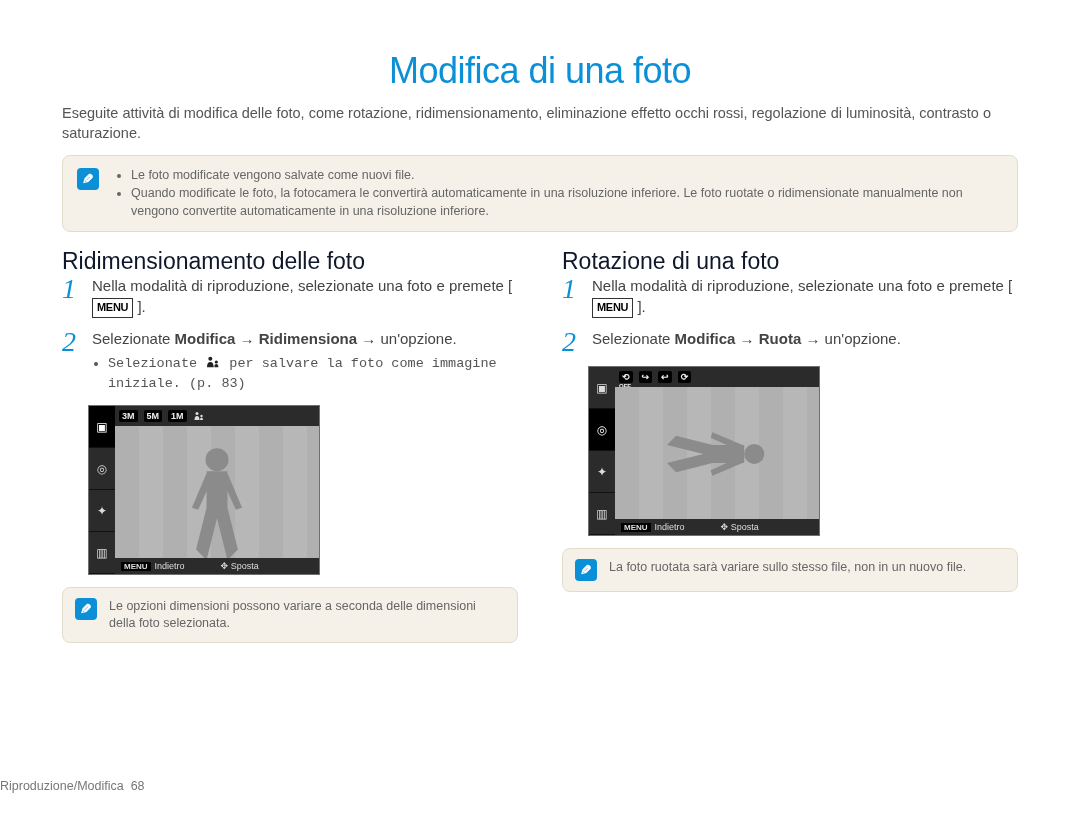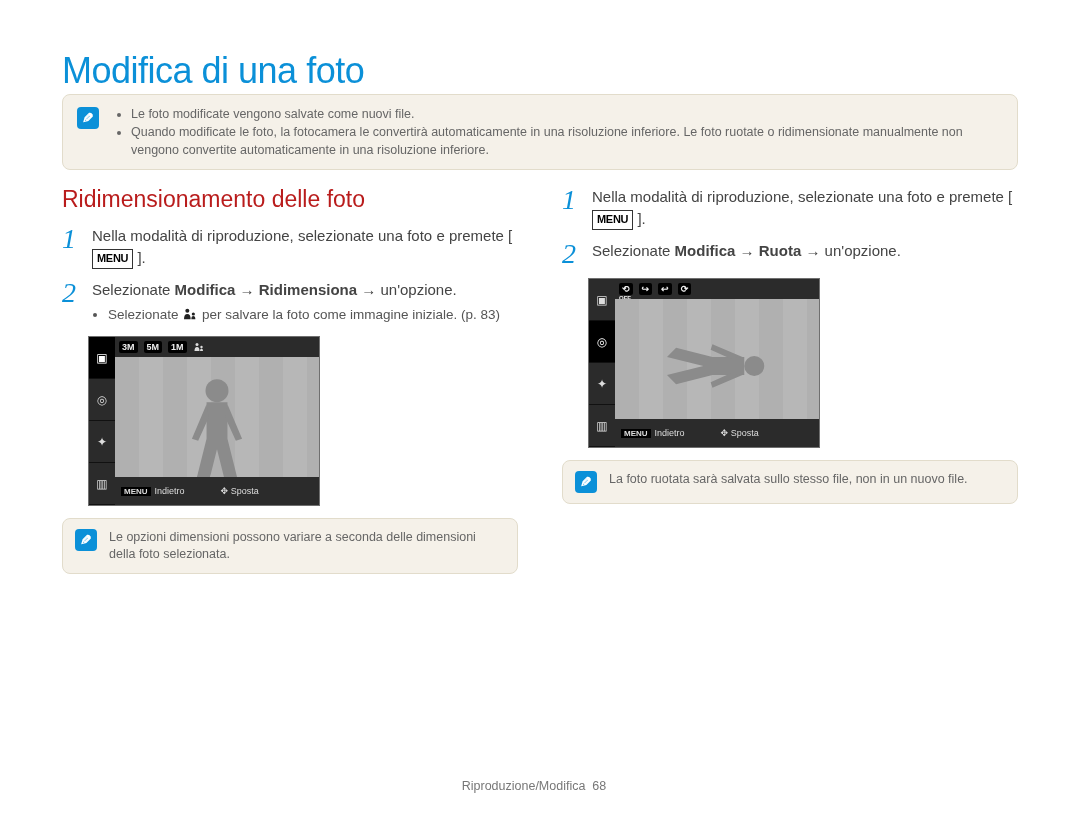--- a/index.html
+++ b/index.html
@@ -14,22 +14,23 @@
     position: relative;
   }
   .page {
     padding: 50px 62px 0 62px;
     box-sizing: border-box;
   }
   .title {
     color: #0b90d8;
     font-size: 36px;
     font-weight: 400;
-    margin: 0 0 2px 0;
+    margin: 0 0 12px 0;
     letter-spacing: -0.5px;
+    text-align: center;
   }
   .intro {
     font-size: 14.5px;
     line-height: 1.35;
     color: #555;
     margin: 0 0 12px 0;
   }
   .note-box {
     background: #f5f1e9;
     border: 1px solid #e2dccb;
@@ -60,24 +61,24 @@
     font-size: 12.5px;
     color: #666;
     line-height: 1.45;
   }
   .columns {
     display: flex;
     gap: 44px;
   }
   .col { flex: 1 1 0; }
   .sect-title {
-    color: #b91c1c;
+    color: #0f172a;
     font-size: 23px;
     font-weight: 400;
-    margin: 0 0 12px 0;
+    margin: 0 0 0 0;
   }
   .step {
     display: flex;
     gap: 10px;
     margin-bottom: 10px;
   }
   .step-num {
     color: #0b90d8;
     font-size: 28px;
     font-style: italic;
@@ -103,21 +104,21 @@
     letter-spacing: -0.3px;
     font-family: Arial, sans-serif;
   }
   .sub-bullet {
     margin: 4px 0 0 0;
     padding-left: 16px;
     font-size: 13.5px;
     color: #555;
     list-style: disc;
   }
-  .sub-bullet li { margin-bottom: 2px; }
+  .sub-bullet li { margin-bottom: 2px; font-family: Liberation Mono, monospace; }
   .person-icon {
     display: inline-block;
     width: 16px;
     height: 14px;
     vertical-align: -2px;
   }
   .small-note-box {
     background: #f5f1e9;
     border: 1px solid #e2dccb;
     border-radius: 8px;
@@ -206,50 +207,51 @@
     width: 55px; height: 100px;
   }
   .stripes {
     position: absolute; inset:0;
     background: repeating-linear-gradient(90deg, rgba(0,0,0,0.04) 0 24px, transparent 24px 48px);
     pointer-events:none;
   }
   .cam-bottom {
     position: absolute;
     left: 26px; right: 0; bottom: 0;
-    height: 28px;
+    height: 16px;
     background: #2b2b2b;
     display: flex;
     align-items: center;
     color: #ddd;
     font-size: 9px;
     padding: 0 6px;
     gap: 36px;
   }
   .cam-bottom .kbadge {
     background:#000;
     padding:0 3px;
     font-size:8px;
     font-weight:bold;
     margin-right:4px;
   }
   .footer {
     position: absolute;
     bottom: 22px;
     left: 0; right: 12px;
-    text-align: center;
+    text-align: left;
     font-size: 12.5px;
     color: #777;
   }
 </style>
 </head>
 <body>
 
 <div class="page">
   <h1 class="title">Modifica di una foto</h1>
+  <p class="intro">Eseguite attività di modifica delle foto, come rotazione, ridimensionamento, eliminazione effetto occhi rossi, regolazione di luminosità, contrasto o saturazione.</p>
 
   <div class="note-box">
     <div class="note-icon"></div>
     <ul>
       <li>Le foto modificate vengono salvate come nuovi file.</li>
       <li>Quando modificate le foto, la fotocamera le convertirà automaticamente in una risoluzione inferiore. Le foto ruotate o ridimensionate manualmente non vengono convertite automaticamente in una risoluzione inferiore.</li>
     </ul>
   </div>
 
   <div class="columns">
@@ -322,20 +324,21 @@
         </div>
       </div>
 
       <div class="small-note-box">
         <div class="note-icon"></div>
         <div>Le opzioni dimensioni possono variare a seconda delle dimensioni della foto selezionata.</div>
       </div>
     </div>
 
     <div class="col">
+      <h2 class="sect-title">Rotazione di una foto</h2>
 
       <div class="step">
         <div class="step-num">1</div>
         <div class="step-text">
           <span>Nella modalità di riproduzione, selezionate una foto e premete [</span>
           <span class="menu-badge">MENU</span>
           <span>].</span>
         </div>
       </div>
 
@@ -376,21 +379,21 @@
           </svg>
         </div>
         <div class="cam-bottom">
           <span><span class="kbadge">MENU</span><span>Indietro</span></span>
           <span>✥ <span>Sposta</span></span>
         </div>
       </div>
 
       <div class="small-note-box">
         <div class="note-icon"></div>
-        <div>La foto ruotata sarà salvata sullo stesso file, non in un nuovo file.</div>
+        <div>La foto ruotata sarà variare sullo stesso file, non in un nuovo file.</div>
       </div>
     </div>
   </div>
 </div>
 
 <div class="footer">
   <span>Riproduzione/Modifica</span>
   &nbsp;<span>68</span>
 </div>
 

